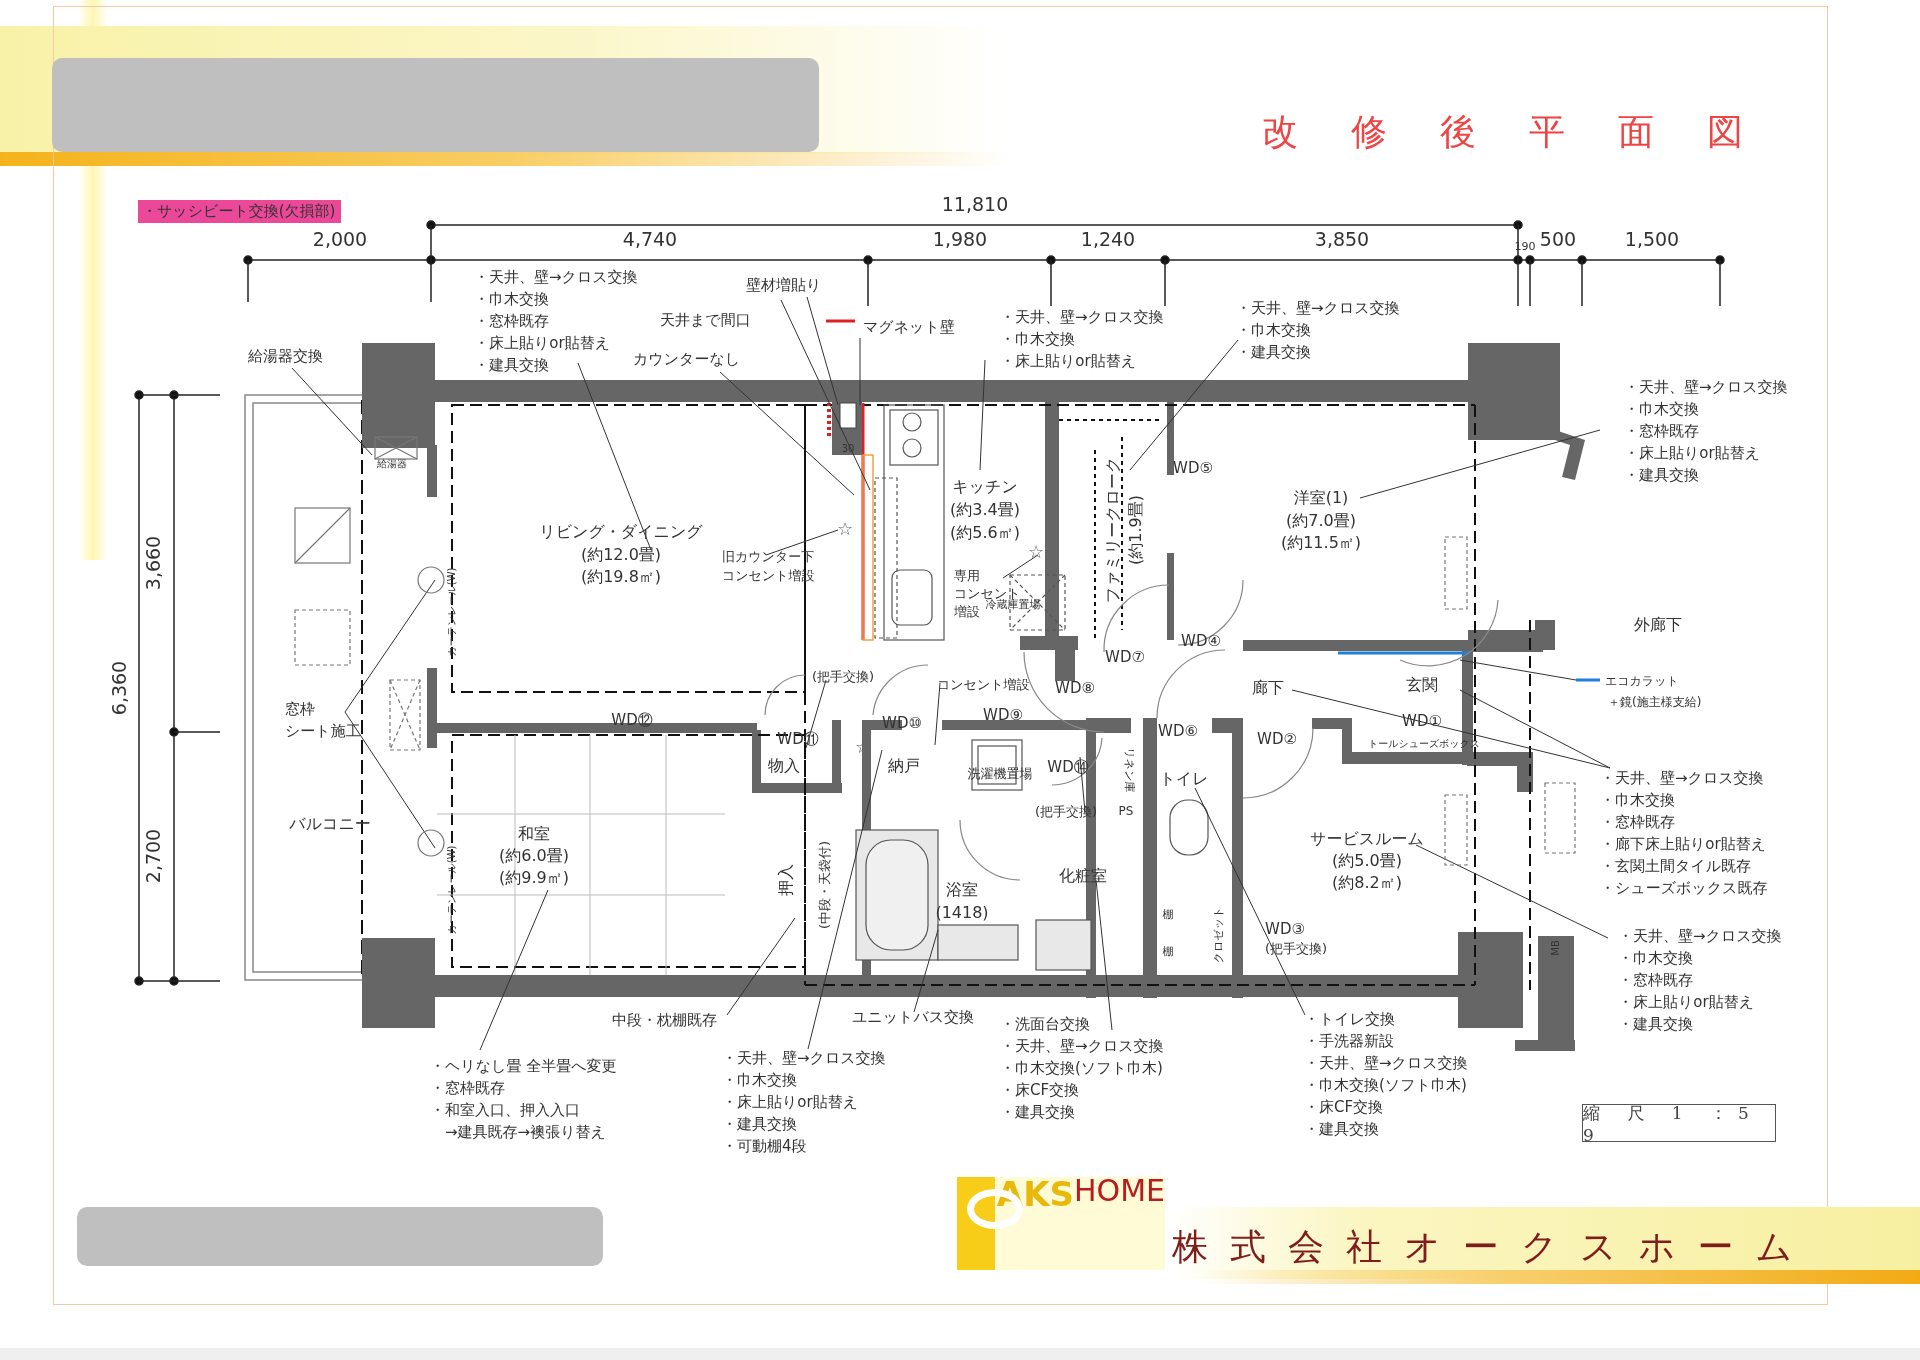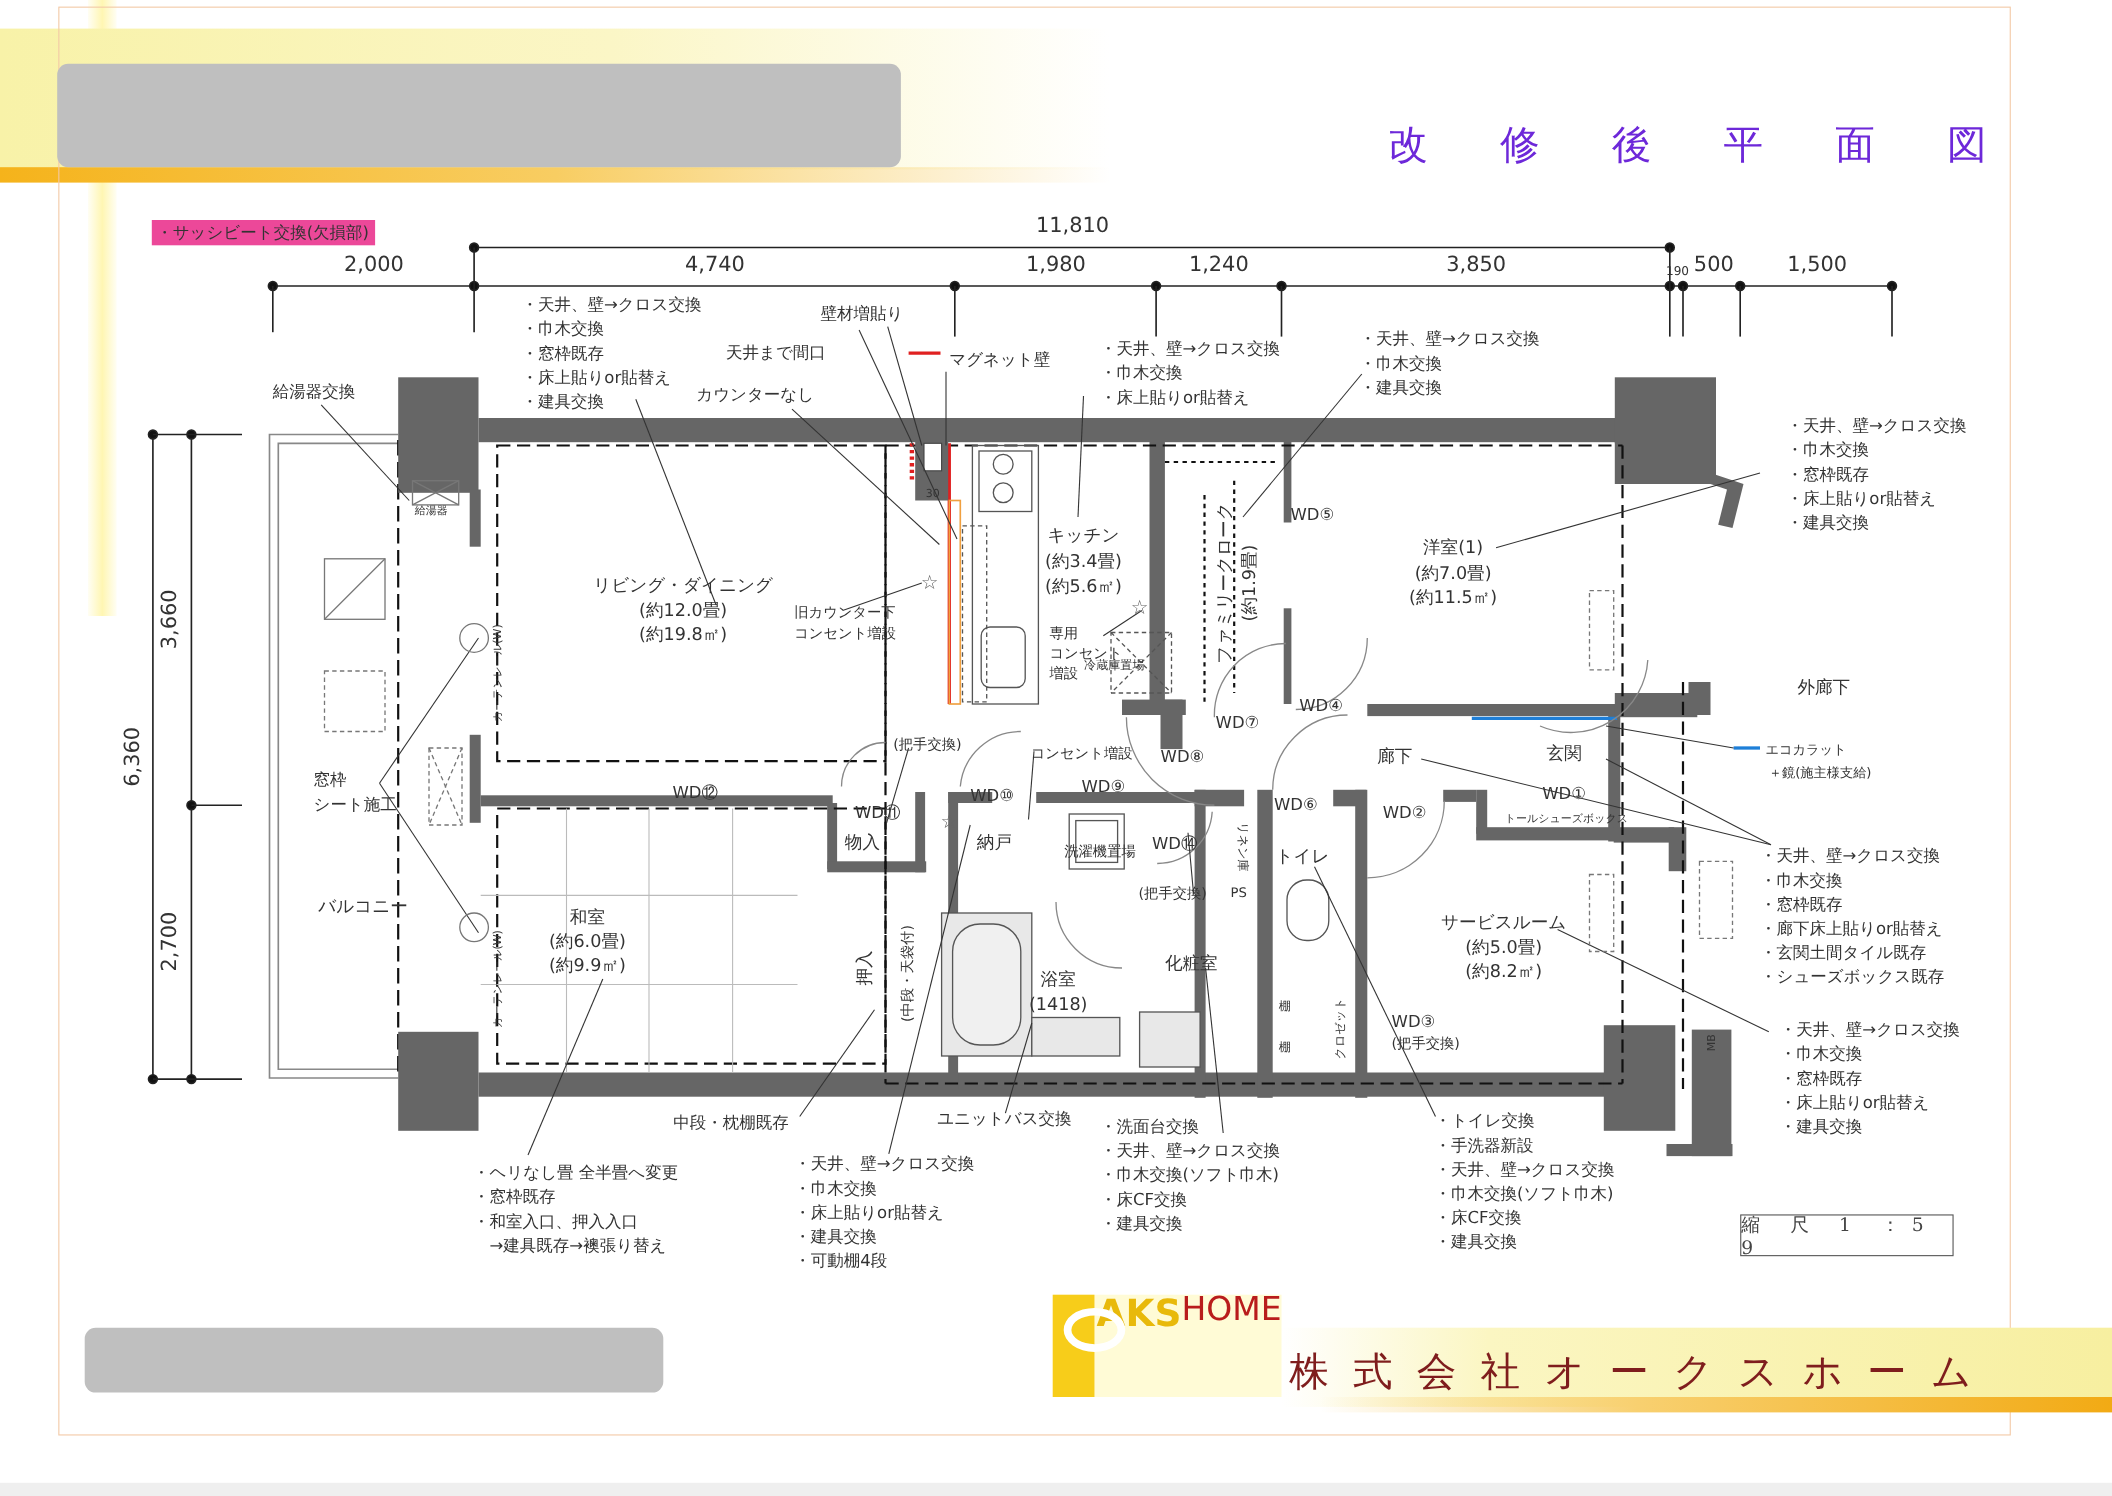--- a/index.html
+++ b/index.html
@@ -2,21 +2,21 @@
 <html><head>
 <meta charset="utf-8">
 <style>
   html,body{margin:0;padding:0;}
   body{width:1920px;height:1360px;position:relative;overflow:hidden;background:#ffffff;font-family:"DejaVu Sans","Liberation Sans",sans-serif;color:#333;}
   .frame{position:absolute;left:53px;top:6px;width:1775px;height:1299px;border:1.5px solid #f3c9a6;box-sizing:border-box;}
   .vstripe{position:absolute;left:80px;top:0;width:26px;height:560px;background:linear-gradient(90deg,rgba(255,250,200,0.2),rgba(255,245,170,0.9),rgba(255,250,200,0.2));}
   .hband{position:absolute;left:0;top:26px;width:1010px;height:128px;background:linear-gradient(90deg,#f8f2a8 0%,#fbf6c6 55%,rgba(255,255,255,0) 100%);}
   .orange-line{position:absolute;left:0;top:152px;width:1010px;height:14px;background:linear-gradient(90deg,#f5b31b 0%,#f8cd62 50%,rgba(255,255,255,0) 100%);}
   .redact{position:absolute;background:#bfbfbf;border-radius:10px;}
-  .title{position:absolute;left:1262px;top:108px;font-size:36px;letter-spacing:22px;color:#6d28d9;font-family:Liberation Mono, monospace;}
+  .title{position:absolute;left:1262px;top:108px;font-size:36px;letter-spacing:22px;color:#ef4444;font-family:Liberation Serif, serif;}
   .note-tag{position:absolute;left:138px;top:200px;background:#ec4899;font-size:15px;padding:2px 6px 2px 4px;color:#333;}
   svg{position:absolute;left:0;top:0;}
   .lbl{font-family:"DejaVu Sans","Liberation Sans",sans-serif;fill:#333;}
   .scale-box{position:absolute;left:1582px;top:1104px;width:194px;height:38px;border:1.5px solid #555;box-sizing:border-box;font-family:"DejaVu Serif","Liberation Serif",serif;font-size:17px;letter-spacing:11px;color:#444;display:flex;align-items:center;justify-content:center;}
   .logo{position:absolute;left:957px;top:1177px;width:208px;height:93px;display:flex;}
   .logo .o{width:80px;height:93px;background:#f7cd1a;position:relative;}
   .logo .o::after{content:"";position:absolute;left:10px;top:12px;width:56px;height:40px;border:7px solid #fff;border-radius:50%;box-sizing:border-box;background:transparent;}
   .logo .txt{flex:1;background:#fffbd6;display:flex;flex-direction:row;justify-content:center;align-items:flex-start;padding-left:2px;}
   .logo .aks{font-size:34px;color:#e8b90b;font-weight:bold;line-height:34px;}
   .logo .home{font-size:30px;color:#b91c1c;line-height:28px;}

